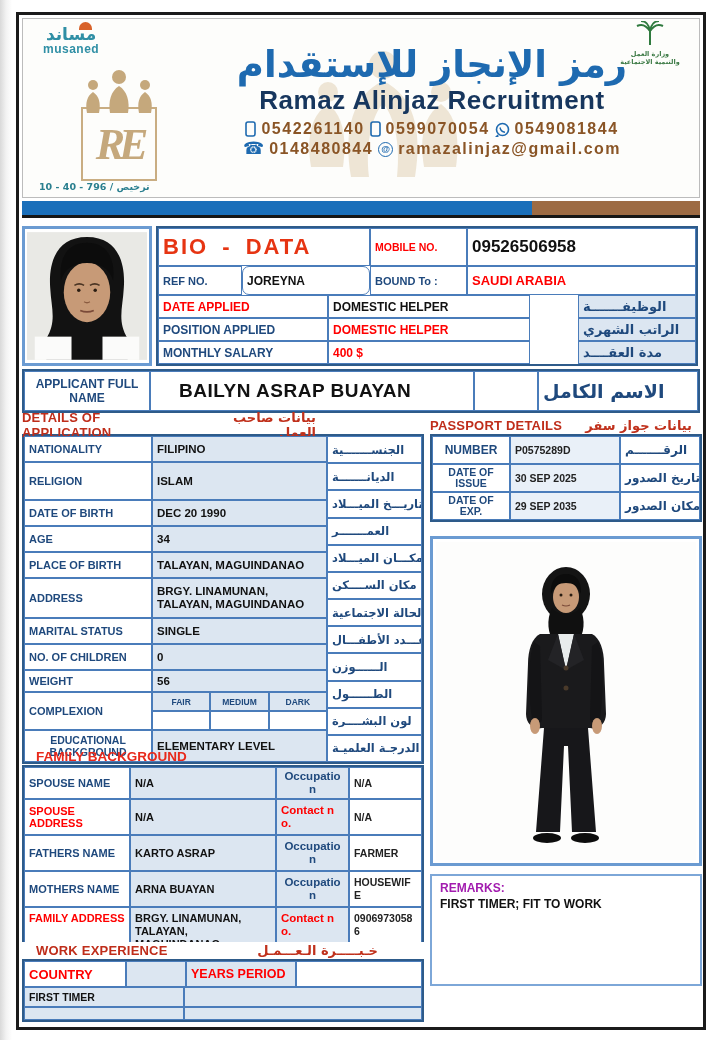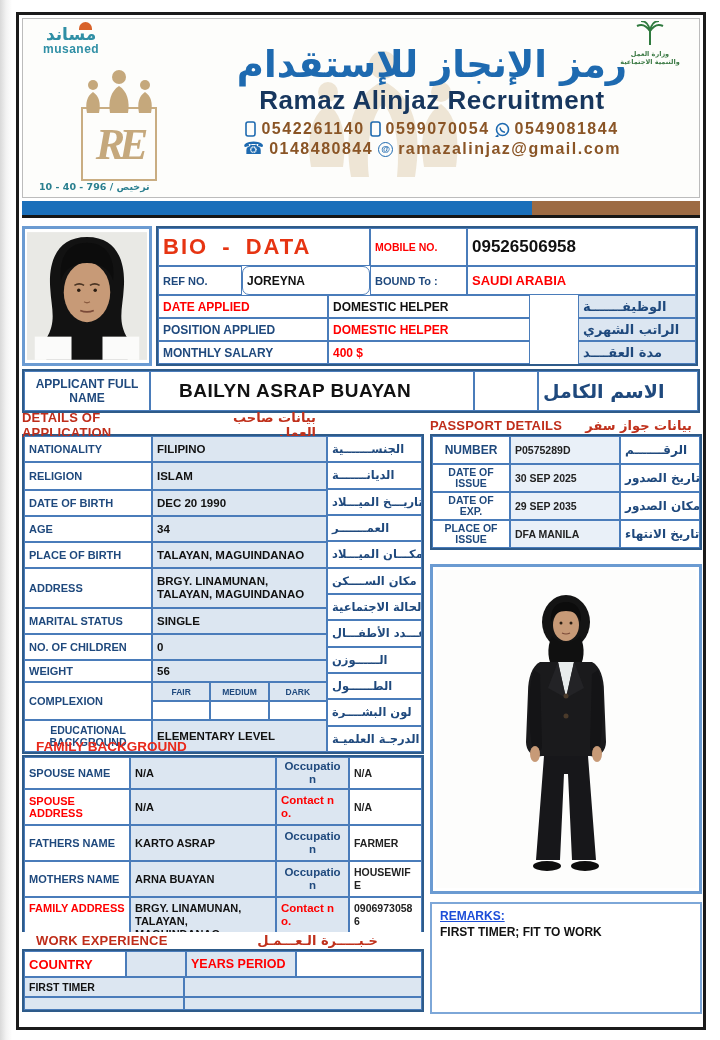--- a/index.html
+++ b/index.html
@@ -112,21 +112,21 @@
   
   .passport { border: 2px solid #2e5b8a; }
   .p-row { display: flex; height: 28px; }
   .p-label { width: 78px; font-size: 10.5px; line-height: 11px; }
   .p-value { width: 110px; background: #e9f0f8; font-size: 10.5px; font-weight: bold; color: #222; }
   .p-ar { flex: 1; justify-content: flex-end; color: #1f497d; font-weight: bold; font-size: 12px; white-space: nowrap; }
 
   .body-photo { margin-top: 14px; width: 272px; height: 330px; border: 3px solid #6b9bd2; background: #fff; padding: 3px; }
   .body-photo svg { width: 100%; height: 100%; display: block; }
   .remarks { margin-top: 8px; width: 272px; height: 112px; border: 2px solid #7da7d8; padding: 5px 8px; }
-  .r-title { color: #1d4ed8; font-weight: bold; font-size: 12px; text-decoration: underline; }
+  .r-title { color: #a21caf; font-weight: bold; font-size: 12px; }
   .r-text { margin-top: 2px; color: #111; font-weight: bold; font-size: 12px; }
 </style>
 </head>
 <body>
 
 <div class="page">
  <div class="frame">
 
   <div class="header">
     <svg class="watermark" width="220" height="150" viewBox="0 0 220 150">
@@ -282,21 +282,21 @@
           <span class="sec-red">DETAILS OF APPLICATION</span>
           <span class="sec-ar ar pad-r110">بيانات صاحب العمل</span>
         </div>
 
         <div class="details">
           <div class="d-left">
             <div class="d-row" style="height:26px">
                   <div class="cell d-label blue-t">NATIONALITY</div>
                   <div class="cell d-value lb blk-t">FILIPINO</div>
                 </div>
-            <div class="d-row" style="height:28px">
+            <div class="d-row" style="height:38px">
                   <div class="cell d-label blue-t">RELIGION</div>
                   <div class="cell d-value lb blk-t">ISLAM</div>
                 </div>
             <div class="d-row" style="height:26px">
                   <div class="cell d-label blue-t">DATE OF BIRTH</div>
                   <div class="cell d-value lb blk-t">DEC 20 1990</div>
                 </div>
             <div class="d-row" style="height:26px">
                   <div class="cell d-label blue-t">AGE</div>
                   <div class="cell d-value lb blk-t">34</div>
@@ -429,25 +429,20 @@
           </div>
           <div class="p-row">
             <div class="cell p-label blue-t">DATE OF ISSUE</div>
             <div class="cell p-value">30 SEP 2025</div>
             <div class="cell p-ar ar">تاريخ الصدور</div>
           </div>
           <div class="p-row">
             <div class="cell p-label blue-t">DATE OF EXP.</div>
             <div class="cell p-value">29 SEP 2035</div>
             <div class="cell p-ar ar">مكان الصدور</div>
-          </div>
-          <div class="p-row">
-            <div class="cell p-label blue-t">PLACE OF ISSUE</div>
-            <div class="cell p-value">DFA MANILA</div>
-            <div class="cell p-ar ar">تاريخ الانتهاء</div>
           </div>
         </div>
 
         <div class="body-photo">
           <svg viewBox="0 0 260 318">
             <rect width="260" height="318" fill="#fdfdfc"></rect>
             <ellipse cx="130" cy="52" rx="24" ry="27" fill="#141414"></ellipse>
             <ellipse cx="130" cy="55" rx="13" ry="16" fill="#c79a77"></ellipse>
             <path d="M130 32 C118 32 114 42 115 52 C118 44 123 41 130 41 C137 41 142 44 145 52 C146 42 142 32 130 32 Z" fill="#0c0c0c"></path>
             <circle cx="125" cy="53" r="1.5" fill="#2a1d12"></circle>

